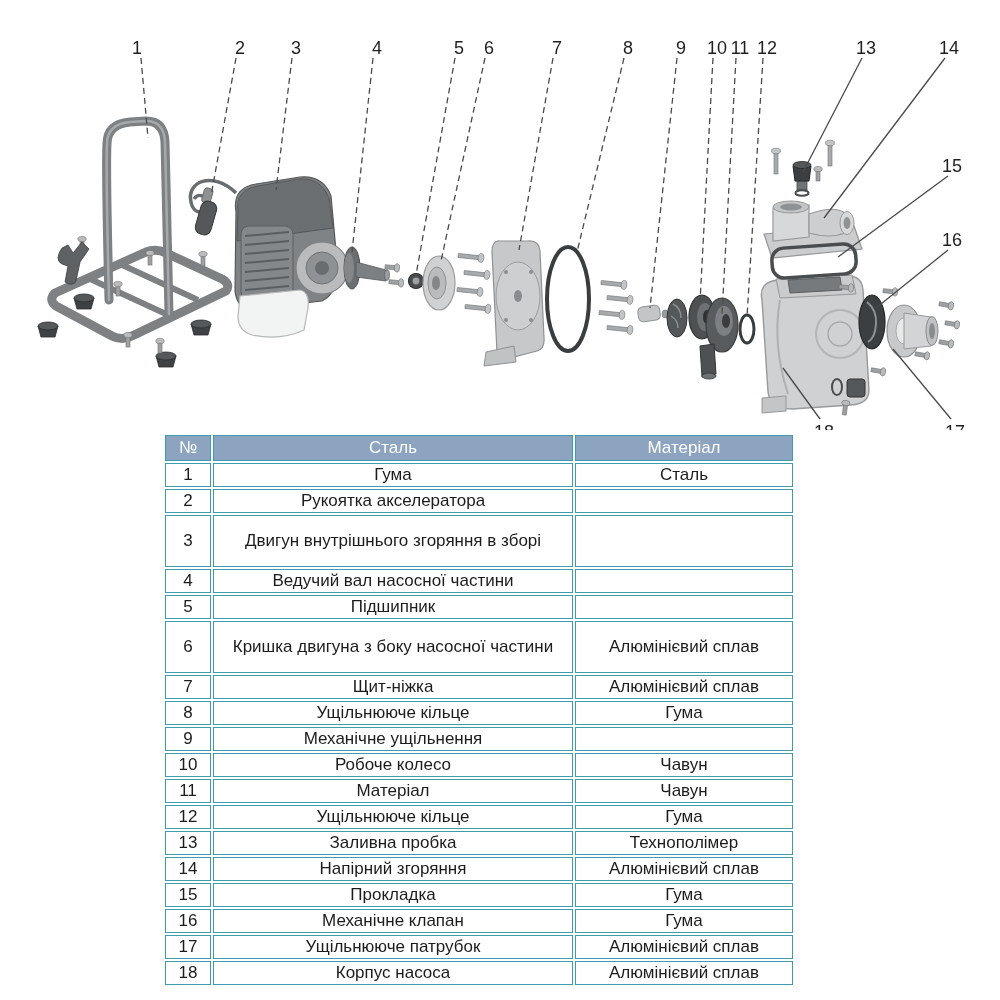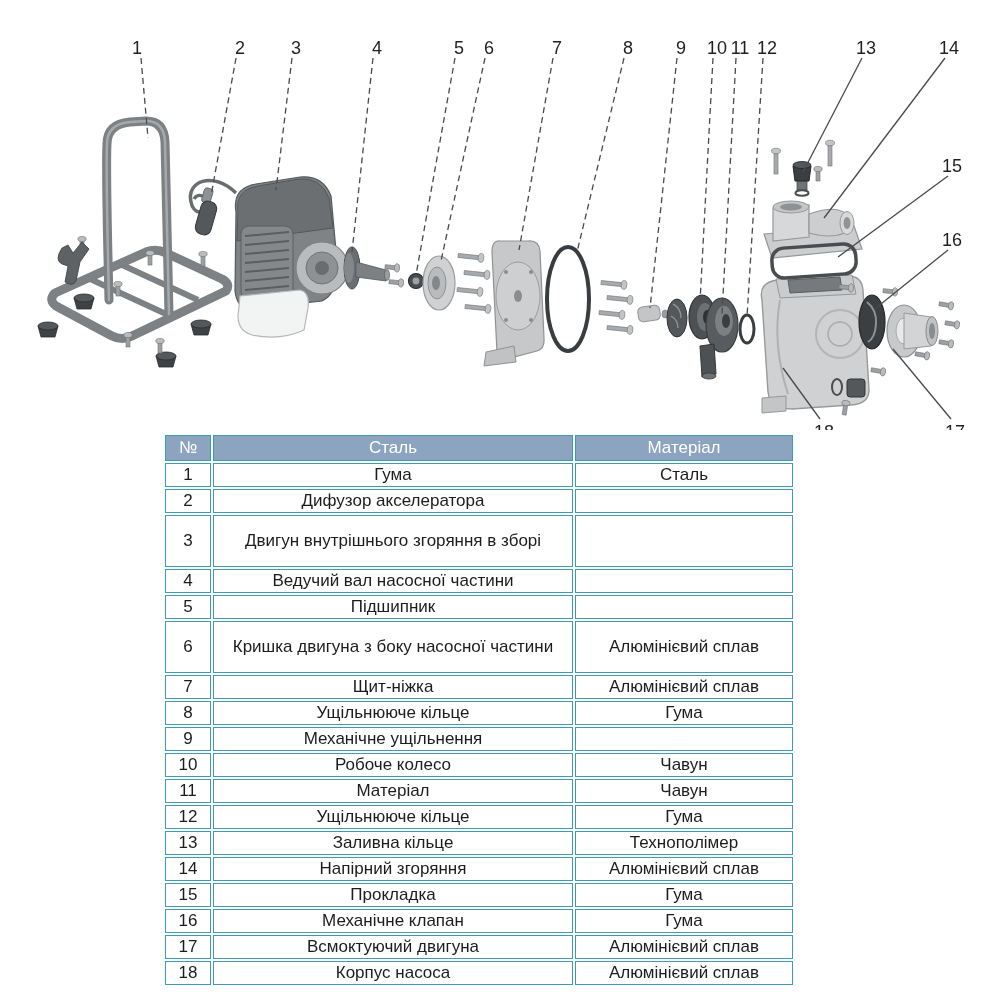--- a/index.html
+++ b/index.html
@@ -264,21 +264,21 @@
       </tr>
     </thead>
     <tbody>
         <tr>
           <td>1</td>
           <td>Гума</td>
           <td>Сталь</td>
         </tr>
         <tr>
           <td>2</td>
-          <td>Дифузор акселератора</td>
+          <td>Рукоятка акселератора</td>
           <td></td>
         </tr>
         <tr class="tall">
           <td>3</td>
           <td>Двигун внутрішнього згоряння в зборі</td>
           <td></td>
         </tr>
         <tr>
           <td>4</td>
           <td>Ведучий вал насосної частини</td>
@@ -319,41 +319,41 @@
           <td>Матеріал</td>
           <td>Чавун</td>
         </tr>
         <tr>
           <td>12</td>
           <td>Ущільнююче кільце</td>
           <td>Гума</td>
         </tr>
         <tr>
           <td>13</td>
-          <td>Заливна кільце</td>
+          <td>Заливна пробка</td>
           <td>Технополімер</td>
         </tr>
         <tr>
           <td>14</td>
           <td>Напірний згоряння</td>
           <td>Алюмінієвий сплав</td>
         </tr>
         <tr>
           <td>15</td>
           <td>Прокладка</td>
           <td>Гума</td>
         </tr>
         <tr>
           <td>16</td>
           <td>Механічне клапан</td>
           <td>Гума</td>
         </tr>
         <tr>
           <td>17</td>
-          <td>Всмоктуючий двигуна</td>
+          <td>Ущільнююче патрубок</td>
           <td>Алюмінієвий сплав</td>
         </tr>
         <tr>
           <td>18</td>
           <td>Корпус насоса</td>
           <td>Алюмінієвий сплав</td>
         </tr>
       </tbody>
   </table>
 

